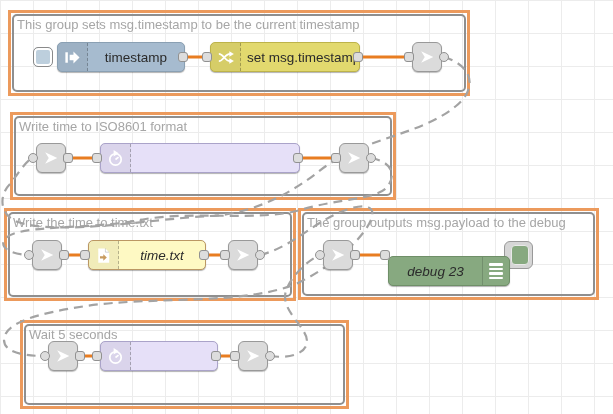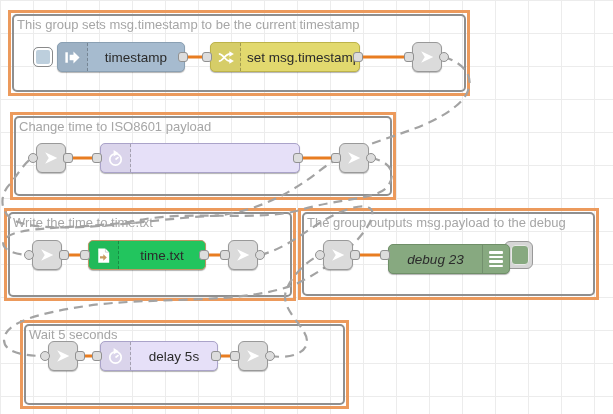--- a/index.html
+++ b/index.html
@@ -19,21 +19,21 @@
   .owire{stroke:#E87D21;stroke-width:3;fill:none;stroke-linecap:round;}
   .lwire{stroke:#a3a3a3;stroke-width:2.2;fill:none;stroke-dasharray:9 6;}
   .node{position:absolute;height:30px;border-radius:5px;display:flex;align-items:stretch;
         box-sizing:border-box;box-shadow:0 1px 1px rgba(0,0,0,.3);font-size:13.5px;color:#2b2b2b;z-index:3;}
   .icon-box{width:29px;flex:0 0 29px;display:flex;align-items:center;justify-content:center;
         background:rgba(0,0,0,.05);border-right:1px dashed rgba(0,0,0,.25);border-radius:4px 0 0 4px;}
   .node-label{flex:1;display:flex;align-items:center;justify-content:center;padding:8px 6px;white-space:nowrap;}
   .n-inject{background:#A6BBCF;border:1px solid #8aa0b3;}
   .n-change{background:#E2D96E;border:1px solid #bdb34a;}
   .n-func{background:#E6E0F8;border:1px solid #aaa3c9;}
-  .n-file{background:#22c55e;border:1px solid #bb9763;}
+  .n-file{background:#fef9c3;border:1px solid #bb9763;font-style:italic;}
   .n-debug{background:#87A980;border:1px solid #6f8f68;}
   .link-node{position:absolute;width:30px;height:30px;background:#dbdbdb;border:1px solid #999;
         border-radius:6px;display:flex;align-items:center;justify-content:center;box-sizing:border-box;
         box-shadow:0 1px 1px rgba(0,0,0,.25);z-index:3;}
   .port{position:absolute;width:10px;height:10px;background:#ddd;border:1px solid #919191;
         border-radius:3px;box-sizing:border-box;z-index:4;}
   .port.round{border-radius:50%;}
   .inject-btn{position:absolute;width:20px;height:20px;background:#bdcfdd;border:1px solid #8a8a8a;
         border-radius:5px;box-shadow:inset 0 0 0 2px #fff;box-sizing:border-box;z-index:2;}
   .debug-btn{position:absolute;width:29px;height:28px;background:#d6d6d6;border:1px solid #999;
@@ -47,21 +47,21 @@
 </style>
 </head>
 <body>
 
 <div class="group" style="left:8px;top:10px;width:462px;height:86px;">
   <div class="group-inner"></div>
   <div class="group-title">This group sets msg.timestamp to be the current timestamp</div>
 </div>
 <div class="group" style="left:10px;top:112px;width:386px;height:88px;">
   <div class="group-inner"></div>
-  <div class="group-title">Change time to ISO8601 payload</div>
+  <div class="group-title">Write time to ISO8601 format</div>
 </div>
 <div class="group" style="left:4px;top:208px;width:292px;height:93px;">
   <div class="group-inner"></div>
   <div class="group-title">Write the time to time.txt</div>
 </div>
 <div class="group" style="left:298px;top:208px;width:301px;height:92px;">
   <div class="group-inner"></div>
   <div class="group-title">The group outputs msg.payload to the debug</div>
 </div>
 <div class="group" style="left:20px;top:320px;width:329px;height:89px;">
@@ -176,21 +176,21 @@
 <div class="link-node" style="left:323px;top:240px;">
   <svg class="ic" width="18" height="18" viewBox="0 0 20 20">
     <polygon points="3.5,3.5 17,10 3.5,16.5 7.5,10" fill="#fff"></polygon>
   </svg>
 </div>
 <div class="port" style="left:350px;top:250px;"></div>
 <div class="port" style="left:380px;top:250px;"></div>
 <div class="debug-btn" style="left:504px;top:241px;">
   <div class="debug-btn-inner"></div>
 </div>
-<div class="node n-debug" style="left:388px;top:244px;width:122px;">
+<div class="node n-debug" style="left:388px;top:256px;width:122px;">
   <div class="node-label" style="font-style:italic;">debug 23</div>
   <div class="debug-ind">
     <span></span>
       <span></span>
       <span></span>
       <span></span>
   </div>
 </div>
 
 <div class="port round" style="left:40px;top:351px;"></div>
@@ -202,21 +202,20 @@
 <div class="port" style="left:75px;top:351px;"></div>
 <div class="port" style="left:92px;top:351px;"></div>
 <div class="node n-func" style="left:100px;top:341px;width:118px;">
   <div class="icon-box">
     <svg class="ic" width="19" height="19" viewBox="0 0 20 20">
       <circle cx="10" cy="11" r="6" stroke="#fff" stroke-width="1.8" fill="none"></circle>
       <polygon points="8,1 13.4,4.4 8,7.8" fill="#fff"></polygon>
       <path d="M10 11 L13.2 8.6" stroke="#fff" stroke-width="1.8" fill="none"></path>
     </svg>
   </div>
-  <div class="node-label">delay 5s</div>
 </div>
 <div class="port" style="left:211px;top:351px;"></div>
 <div class="port" style="left:230px;top:351px;"></div>
 <div class="link-node" style="left:238px;top:341px;">
   <svg class="ic" width="18" height="18" viewBox="0 0 20 20">
     <polygon points="3.5,3.5 17,10 3.5,16.5 7.5,10" fill="#fff"></polygon>
   </svg>
 </div>
 <div class="port round" style="left:265px;top:351px;"></div>
 

